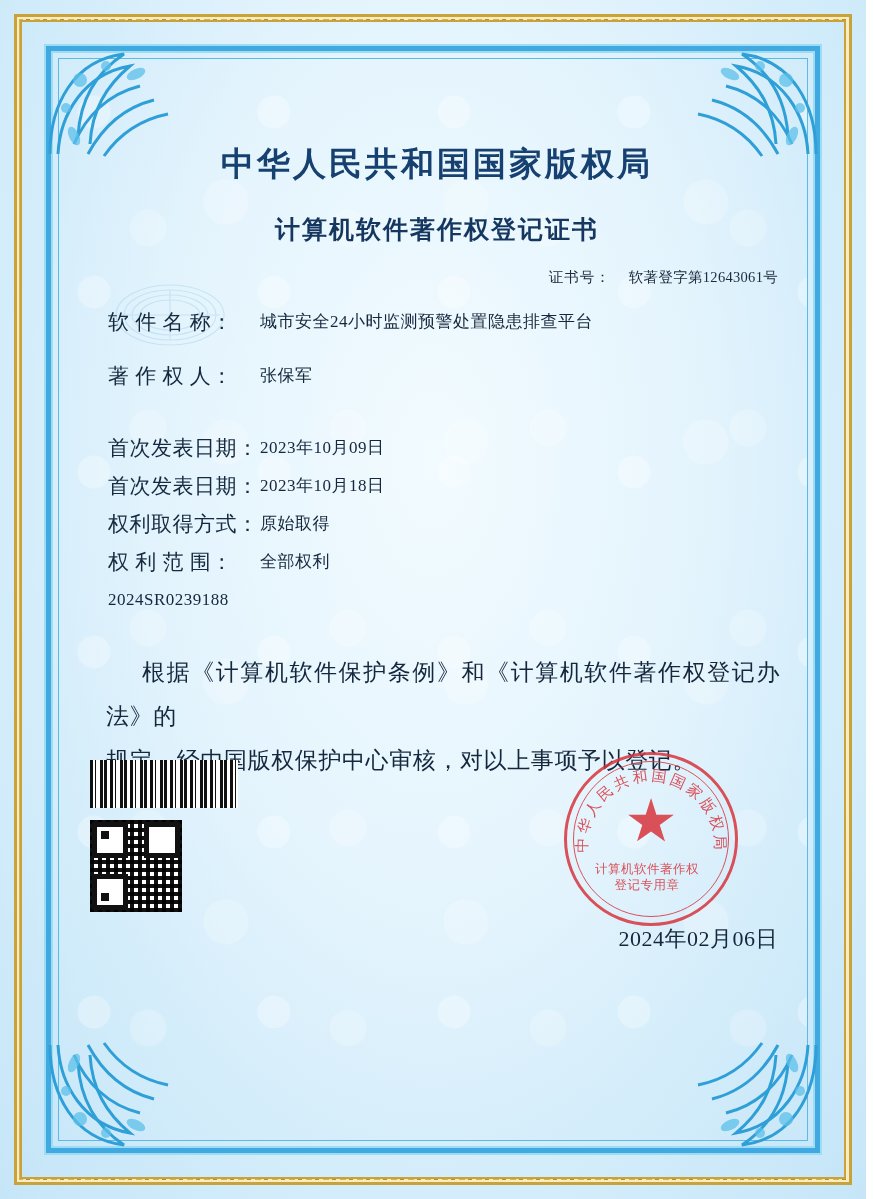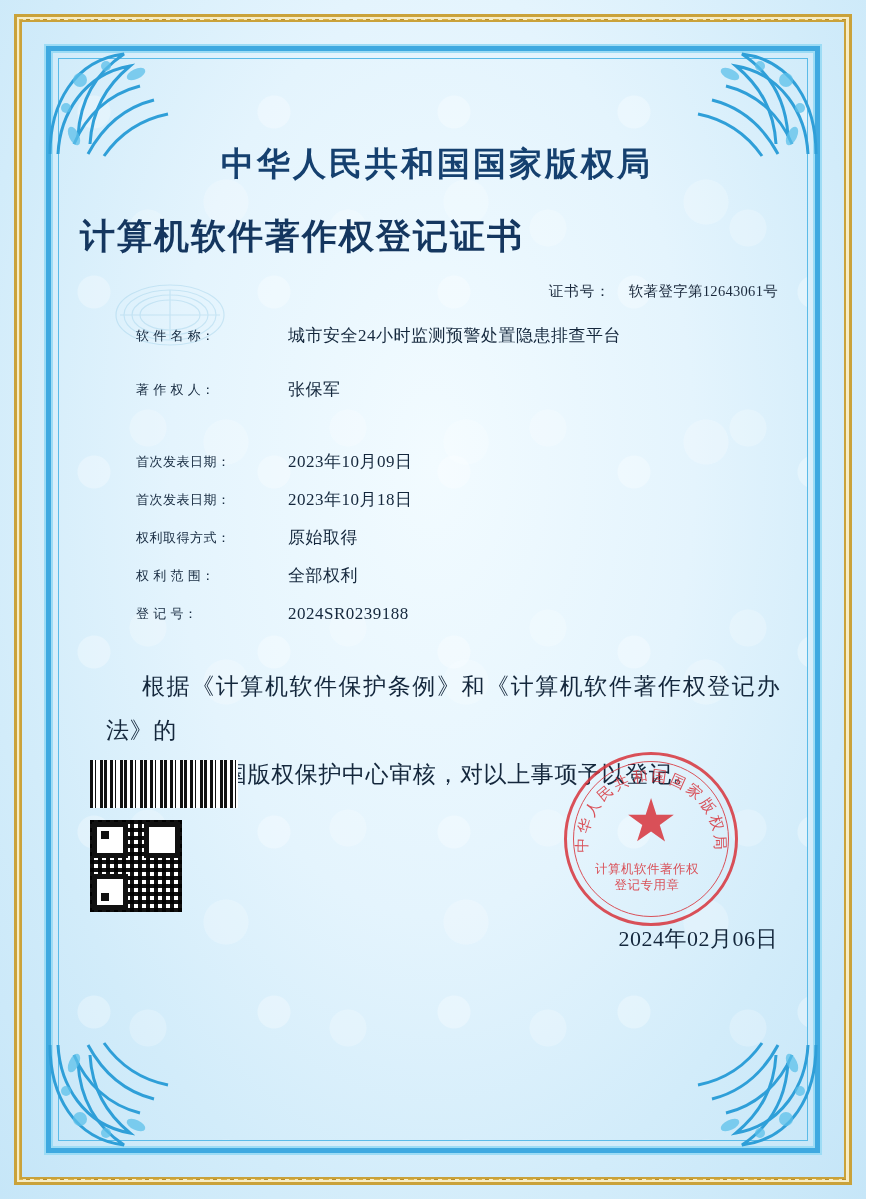--- a/index.html
+++ b/index.html
@@ -97,22 +97,22 @@
   .title-main {
     text-align: center;
     font-size: 33px;
     letter-spacing: 3px;
     color: #15406f;
     font-weight: bold;
     font-family: "Liberation Serif", "DejaVu Serif", serif;
     margin-top: 22px;
   }
   .title-sub {
-    text-align: left;
-    font-size: 35px;
+    text-align: center;
+    font-size: 25px;
     letter-spacing: 2px;
     color: #14365f;
     font-weight: bold;
     margin-top: 26px;
     font-family: "Liberation Serif", "DejaVu Serif", serif;
   }
   .cert-no {
     text-align: right;
     font-size: 14.5px;
     color: #1b2a3d;
@@ -128,25 +128,24 @@
     padding-left: 28px;
   }
   .field-row {
     display: flex;
     align-items: flex-start;
     margin-bottom: 4px;
   }
   .field-label {
     width: 152px;
     flex: 0 0 152px;
-    font-size: 13px;
+    font-size: 21px;
     color: #15293f;
     letter-spacing: .5px;
     line-height: 34px;
-    margin-left: 28px;
   }
   .field-value {
     font-size: 17px;
     color: #14273c;
     line-height: 34px;
     letter-spacing: .5px;
   }
   .field-value .v2 { display: block; }
 
   .gap-lg { height: 34px; }
@@ -398,21 +397,20 @@
         <div class="field-label">权利取得方式：</div>
         <div class="field-value">原始取得</div>
       </div>
 
       <div class="field-row">
         <div class="field-label">权 利 范 围：</div>
         <div class="field-value">全部权利</div>
       </div>
 
       <div class="field-row">
-        <div class="field-label">登 记 号：</div>
         <div class="field-value">2024SR0239188</div>
       </div>
 
     </div>
 
     <div class="statement">
       <p class="indent">根据《计算机软件保护条例》和《计算机软件著作权登记办法》的</p>
       <p>规定，经中国版权保护中心审核，对以上事项予以登记。</p>
     </div>
 

